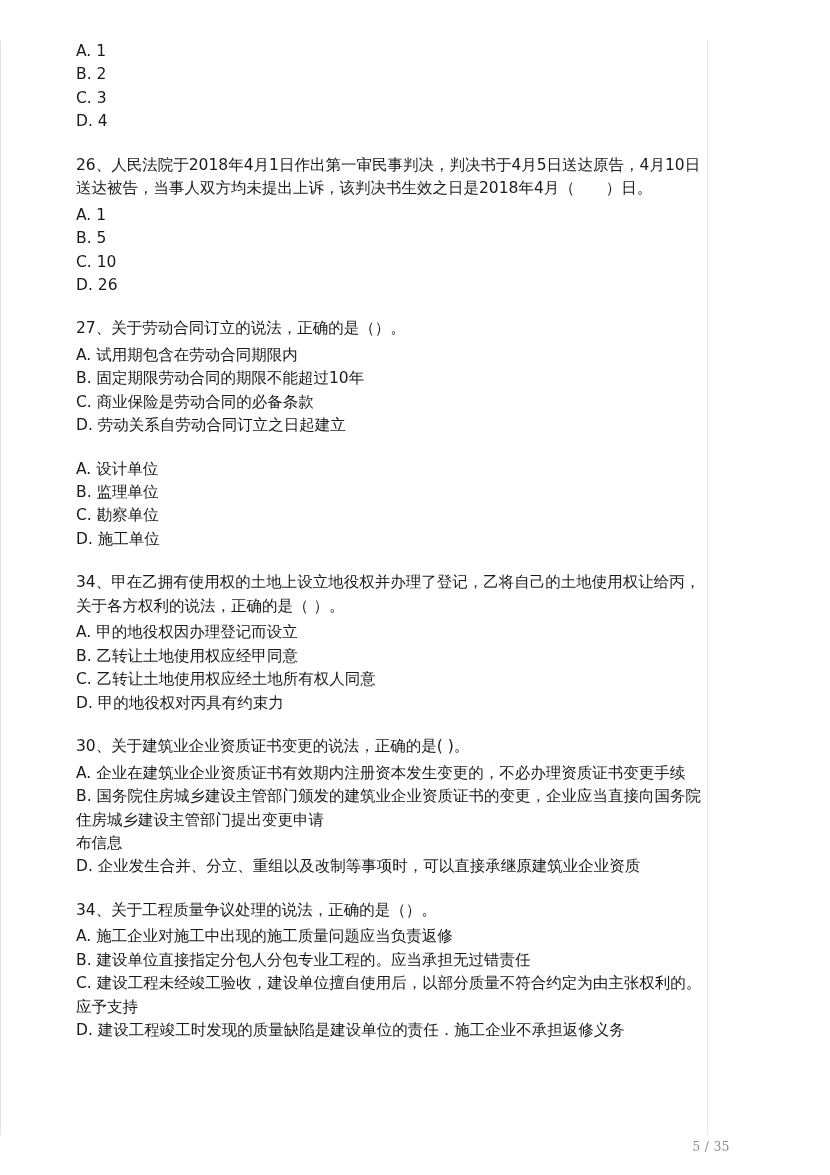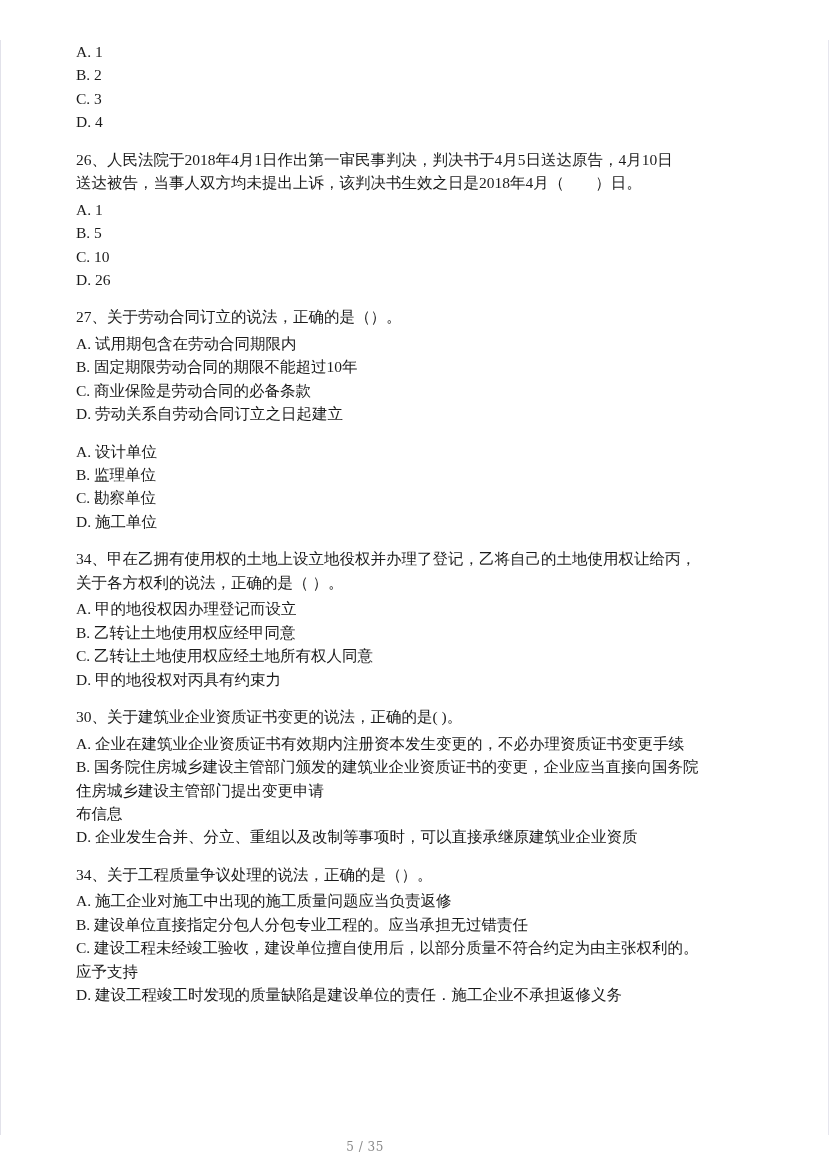--- a/index.html
+++ b/index.html
@@ -12,56 +12,55 @@
       height: 1175px;
       position: relative;
       overflow: hidden;
       font-family: "DejaVu Sans", "Liberation Sans", sans-serif;
       color: #1a1a1a;
     }
     .page {
       position: absolute;
       left: 0;
       top: 40px;
-      width: 829px;
+      width: 708px;
       height: 1095px;
       border-left: 1px solid #e2e2ea;
       border-right: 1px solid #e6e6ee;
       box-sizing: border-box;
       background: #ffffff;
-      font-family: Liberation Serif, serif;
     }
     .content {
       position: absolute;
       left: 75px;
       top: 0;
       width: 690px;
     }
     .line {
       font-size: 15.5px;
       line-height: 23.4px;
       white-space: nowrap;
     }
     .qline {
       font-size: 15.5px;
       line-height: 23.6px;
       white-space: nowrap;
     }
     .question {
-      margin-top: 14px;
+      margin-top: 20px;
     }
     .stem {
       margin-bottom: 3px;
     }
     .footer {
       position: absolute;
       left: 0;
       top: 1140px;
       width: 730px;
-      text-align: center;
+      text-align: right;
       font-family: "DejaVu Serif", "Liberation Serif", serif;
       font-size: 12px;
       color: #888888;
       letter-spacing: 0.5px;
     }
   </style>
 </head>
 <body>
 
 <div class="page">

